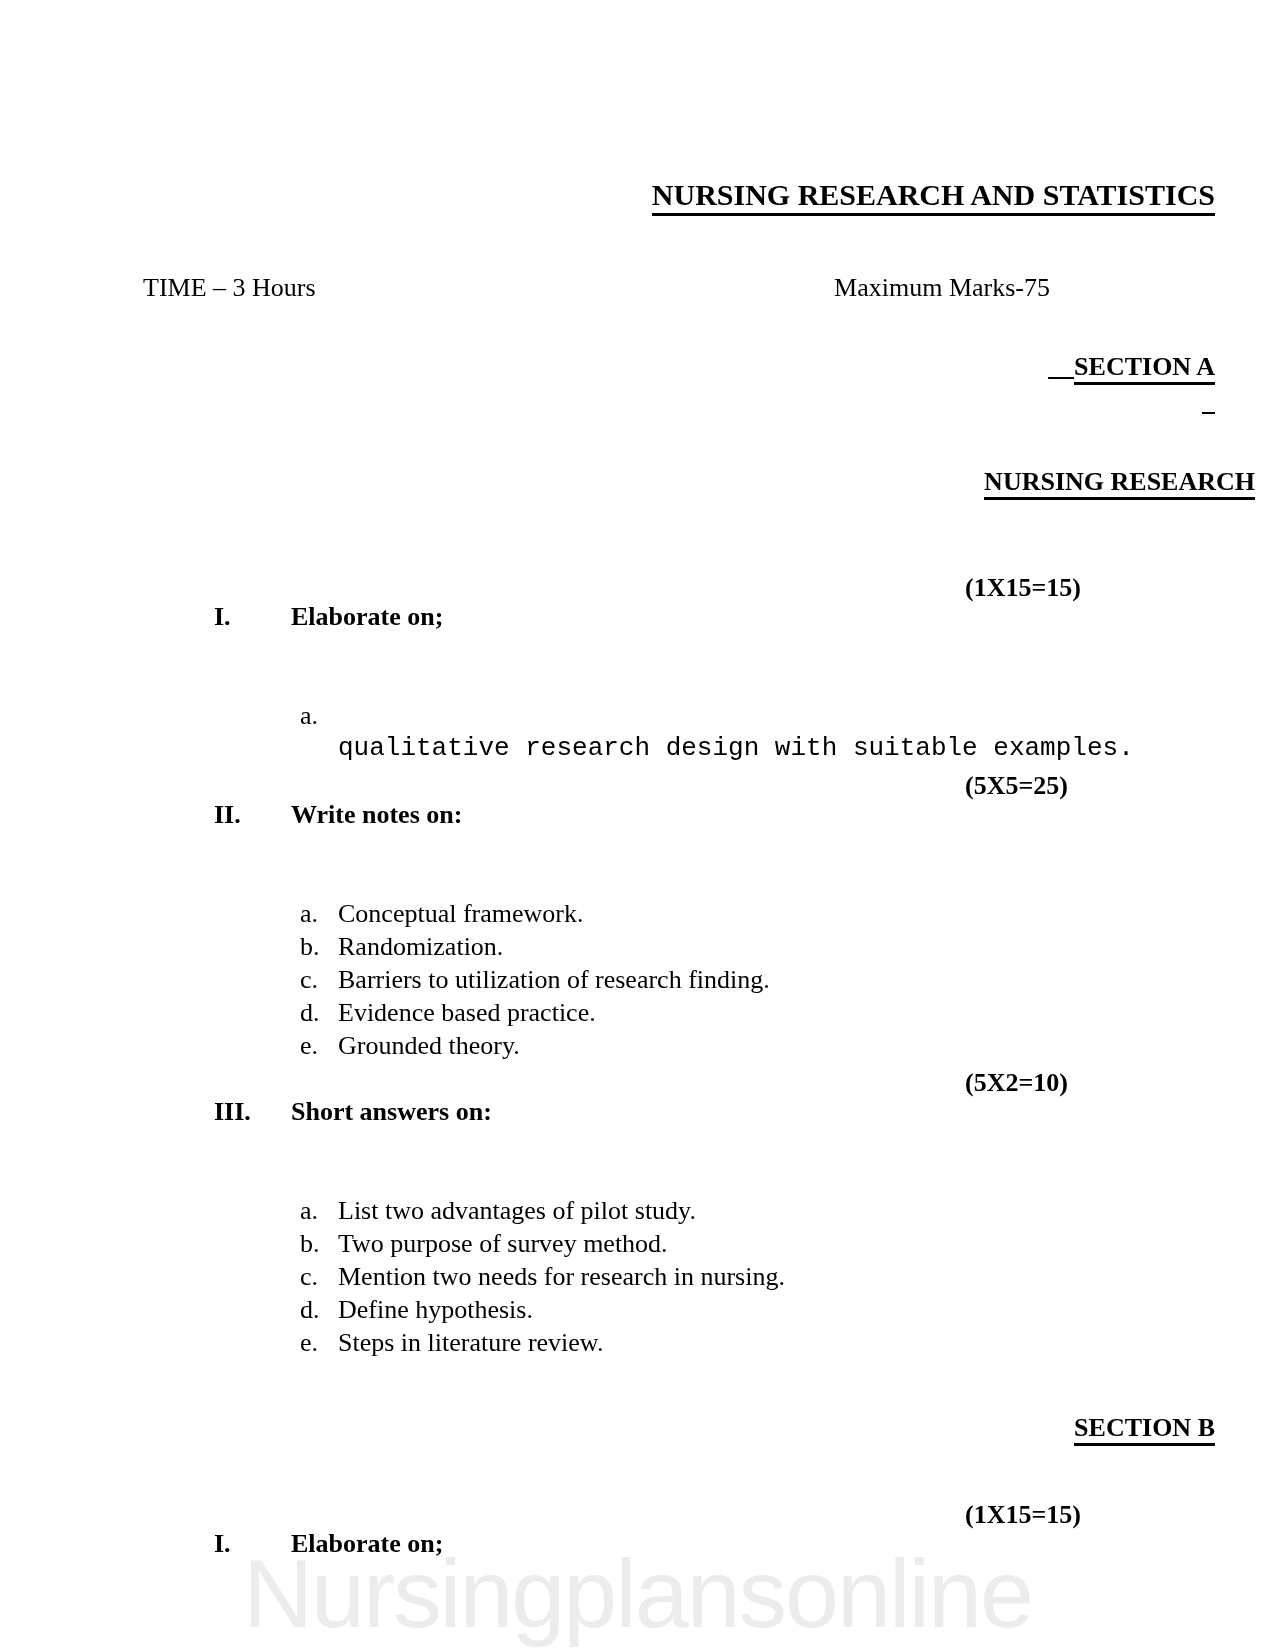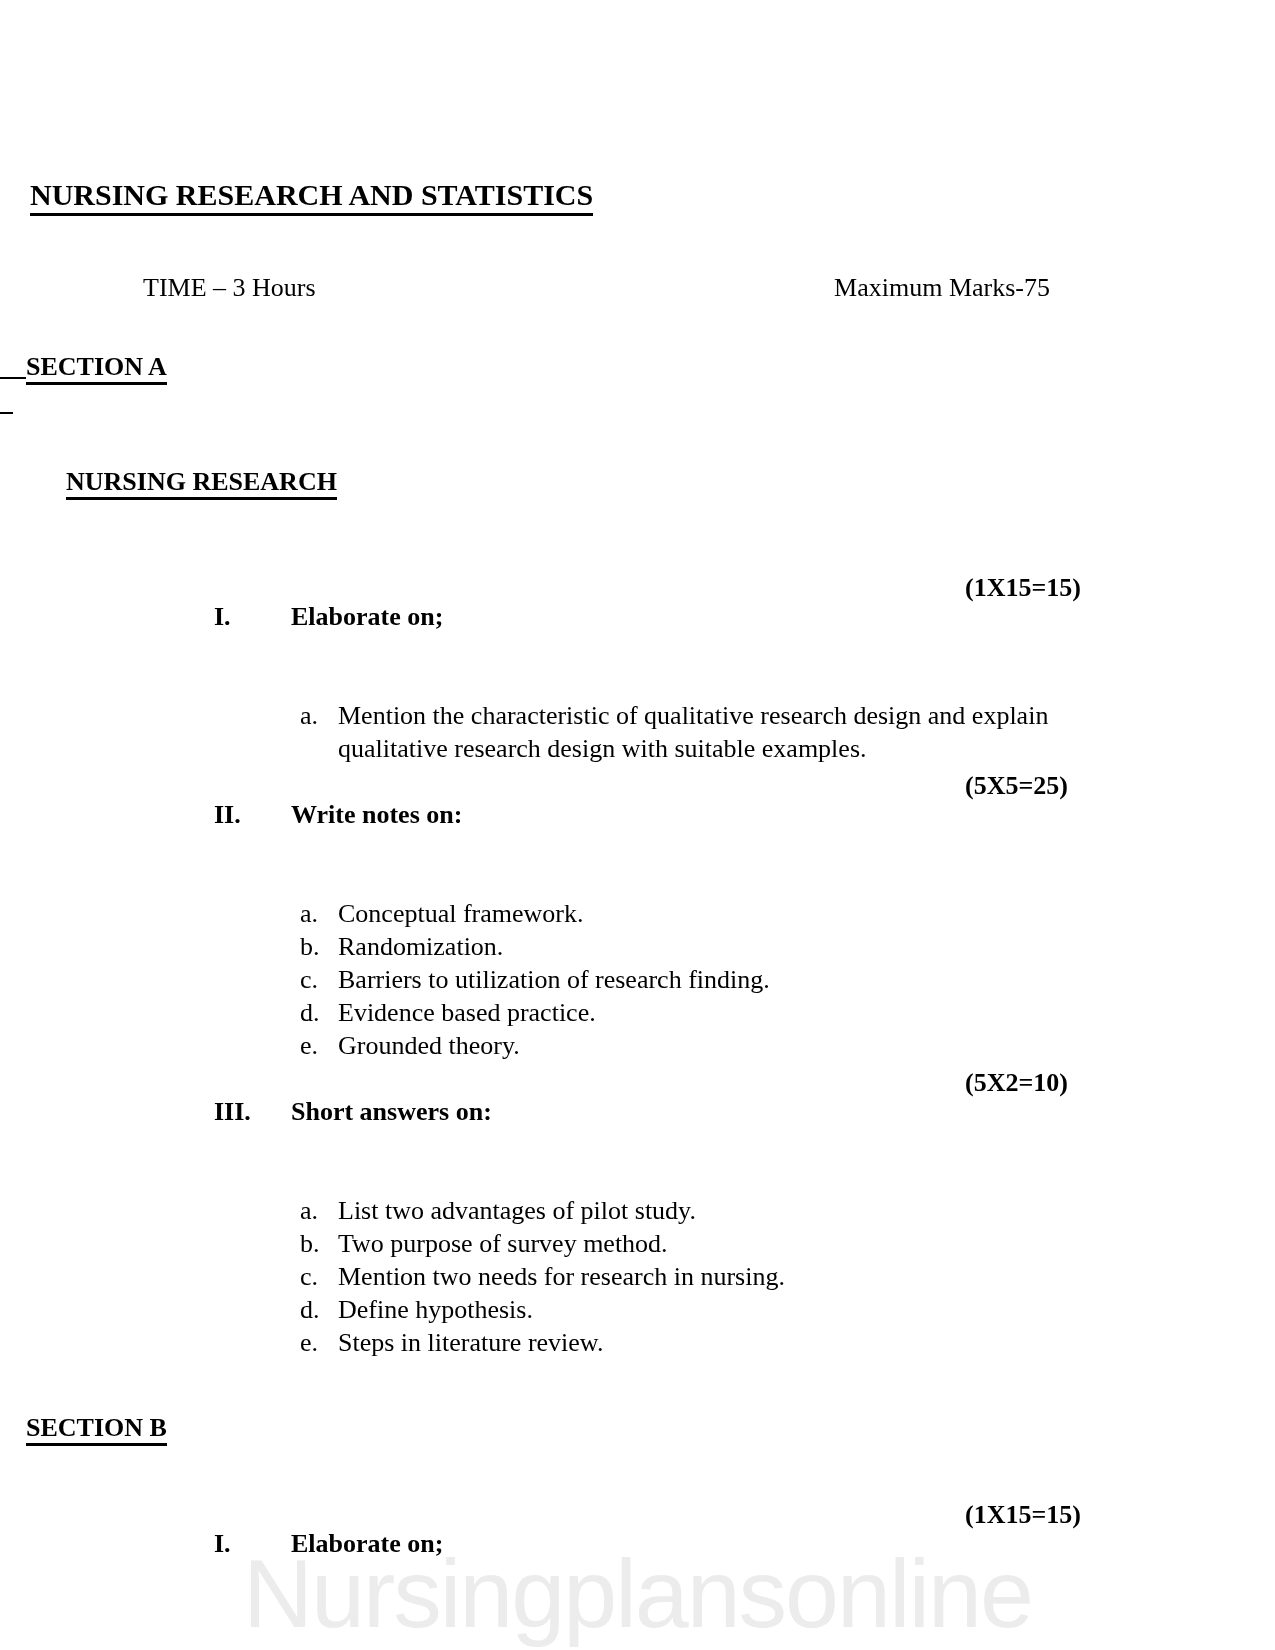--- a/index.html
+++ b/index.html
@@ -6,37 +6,37 @@
   .page{
     position:relative;
     width:1275px;height:1650px;
     background:#ffffff;
     overflow:hidden;
     font-family:"Liberation Serif","DejaVu Serif",serif;
     color:#000;
     font-size:26px;
   }
   .row{line-height:33px;white-space:pre;}
-  .center{width:1215px;text-align:left;}
+  .center{width:1215px;text-align:right;}
   .b{font-weight:bold;}
   .u{display:inline-block;border-bottom:3px solid #000;padding-bottom:1px;line-height:1.12;}
   .title-row{margin-top:135px;font-size:30px;line-height:40px;}
   .meta-row{display:flex;justify-content:space-between;margin:15px 0 0 143px;width:907px;line-height:33px;white-space:pre;text-align:center;}
   .sec-a-head{margin-top:13px;text-decoration:underline;}
   .sec-a-sub{margin-top:14px;padding-left:40px;}
   .sec-b-head{margin-top:19px;}
   .sec-b-sub{margin-top:15px;}
   .qrow{position:relative;margin-left:188px;line-height:33px;white-space:pre;font-weight:bold;}
   .qrow.first-a{margin-top:34px;}
   .qrow.first-b{margin-top:15px;}
   .qnum{display:inline-block;width:77px;}
   .qmarks{position:absolute;left:777px;top:4px;}
   .item{display:flex;margin-left:300px;line-height:33px;white-space:pre;}
   .letter{display:inline-block;width:38px;flex:none;}
-  .cont{margin-left:338px;line-height:33px;white-space:pre;}
+  .cont{margin-left:338px;line-height:33px;white-space:pre;font-family:Liberation Mono, monospace;}
   .watermark{
     position:absolute;left:0;top:1545px;width:1275px;
     text-align:center;
     font-family:"Liberation Sans","DejaVu Sans",sans-serif;
     font-size:97px;line-height:1;letter-spacing:-2px;
     color:var(--wm-color,#ececec);
   }
 </style>
 </head>
 <body>
@@ -57,21 +57,21 @@
   </div>
   <div class="row center sec-a-sub">
     <span class="b u">NURSING RESEARCH</span>
   </div>
 
   <div class="qrow first-a">
     <span class="qnum">I.</span><span>Elaborate on;</span>
     <span class="qmarks">(1X15=15)</span>
   </div>
   <div class="item">
-    <span class="letter">a.</span><span>Mention the characteristic of qualitative research design and explain</span>
+    <span class="letter">a.</span>
   </div>
   <div class="cont">qualitative research design with suitable examples.</div>
 
   <div class="qrow">
     <span class="qnum">II.</span><span>Write notes on:</span>
     <span class="qmarks">(5X5=25)</span>
   </div>
   <div class="item">
     <span class="letter">a.</span><span>Conceptual framework.</span>
   </div>

